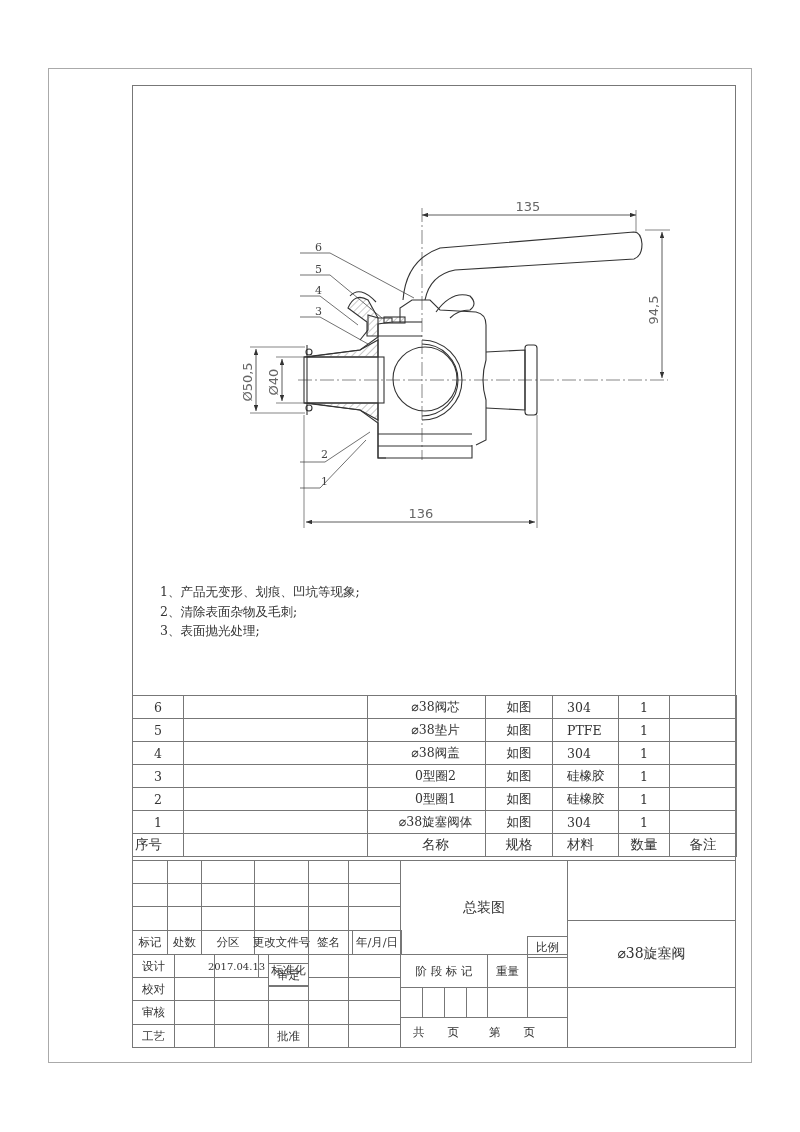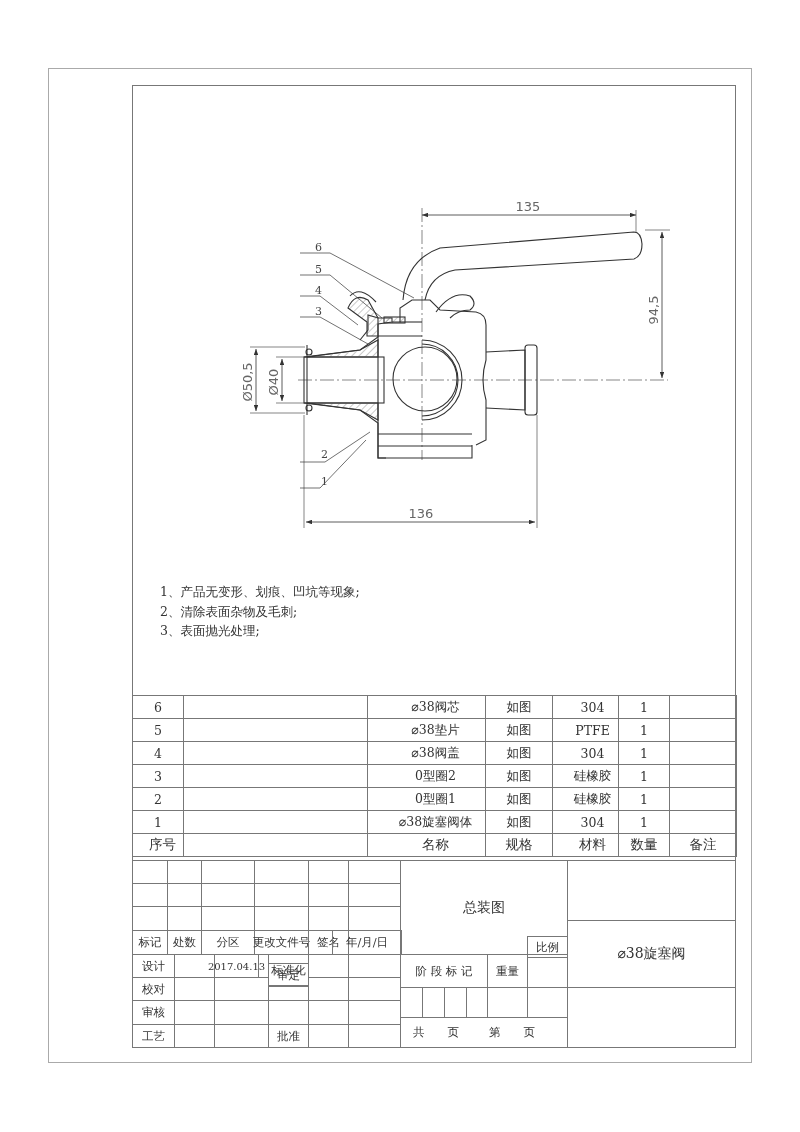--- a/index.html
+++ b/index.html
@@ -6,21 +6,21 @@
   body{width:800px;height:1132px;position:relative;overflow:hidden;font-family:"DejaVu Serif","Liberation Serif",serif;color:#333;}
   .frame-outer{position:absolute;left:48px;top:68px;width:704px;height:995px;border:1px solid #aaa;box-sizing:border-box;}
   .frame-inner{position:absolute;left:132px;top:85px;width:604px;height:963px;border:1px solid #777;box-sizing:border-box;}
   svg.drawing{position:absolute;left:0;top:0;}
   .notes{position:absolute;left:160px;top:582px;font-size:12.5px;line-height:19.5px;color:#333;}
   .notes div{white-space:nowrap;}
   table{border-collapse:collapse;}
   .parts{position:absolute;left:132px;top:695px;width:604px;table-layout:fixed;}
   .parts td{border:1px solid #777;height:22px;font-size:12.5px;padding:0 0 0 0;text-align:center;}
   .parts td.name{text-align:center;padding-left:18px;}
-  .parts td.mat{text-align:center;padding-left:14px;}
+  .parts td.mat{text-align:left;padding-left:14px;}
   .parts tr.head td{font-size:13.5px;}
   .tb{position:absolute;left:132px;top:860px;width:604px;height:188px;}
   .cell{position:absolute;border:1px solid #777;box-sizing:border-box;font-size:11.5px;display:flex;align-items:center;justify-content:center;white-space:nowrap;}
 </style>
 </head>
 <body>
 
 <div class="frame-outer"></div>
 <div class="frame-inner"></div>
 
@@ -178,21 +178,21 @@
   <tr>
         <td>1</td>
         <td></td>
         <td class="name">⌀38旋塞阀体</td>
         <td>如图</td>
         <td class="mat">304</td>
         <td>1</td>
         <td></td>
       </tr>
   <tr class="head">
-        <td style="text-align:left;padding-left:16px">序号</td>
+        <td style="text-align:left;padding-left:2px">序号</td>
         <td></td>
         <td class="name">名称</td>
         <td>规格</td>
         <td class="mat">材料</td>
         <td>数量</td>
         <td>备注</td>
       </tr>
 </tbody>
   </table>
 
@@ -214,21 +214,21 @@
     <div class="cell" style="left:35px;top:46px;width:35px;height:25px"></div>
     <div class="cell" style="left:69px;top:46px;width:54px;height:25px"></div>
     <div class="cell" style="left:122px;top:46px;width:55px;height:25px"></div>
     <div class="cell" style="left:176px;top:46px;width:41px;height:25px"></div>
     <div class="cell" style="left:216px;top:46px;width:53px;height:25px"></div>
   <div class="cell" style="left:0;top:70px;width:36px;height:25px">标记</div>
   <div class="cell" style="left:35px;top:70px;width:35px;height:25px">处数</div>
   <div class="cell" style="left:69px;top:70px;width:54px;height:25px">分区</div>
   <div class="cell" style="left:122px;top:70px;width:55px;height:25px">更改文件号</div>
   <div class="cell" style="left:176px;top:70px;width:41px;height:25px">签名</div>
-  <div class="cell" style="left:200px;top:70px;width:70px;height:25px">年/月/日</div>
+  <div class="cell" style="left:220px;top:70px;width:50px;height:25px">年/月/日</div>
 
   <div class="cell" style="left:0;top:94px;width:43px;height:24px">设计</div>
   <div class="cell" style="left:42px;top:94px;width:41px;height:24px"></div>
   <div class="cell" style="left:82px;top:94px;width:45px;height:24px;font-size:10px">2017.04.13</div>
   <div class="cell" style="left:136px;top:94px;width:41px;height:32px">标准化</div>
   <div class="cell" style="left:176px;top:94px;width:41px;height:24px"></div>
   <div class="cell" style="left:216px;top:94px;width:53px;height:24px"></div>
   <div class="cell" style="left:0;top:117px;width:43px;height:24px">校对</div>
   <div class="cell" style="left:42px;top:117px;width:41px;height:24px"></div>
   <div class="cell" style="left:82px;top:117px;width:55px;height:24px"></div>

